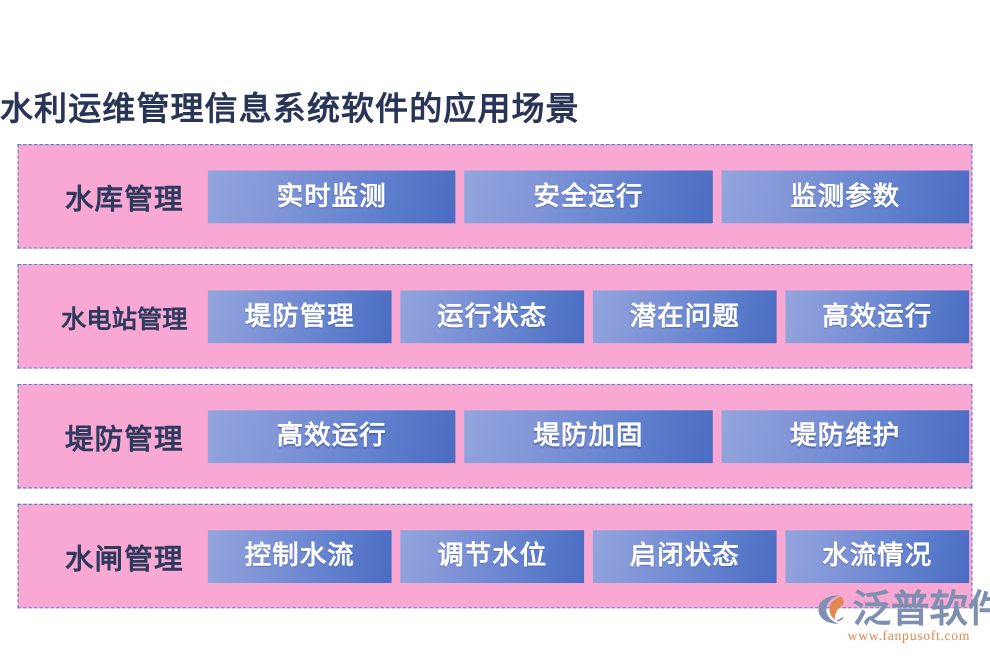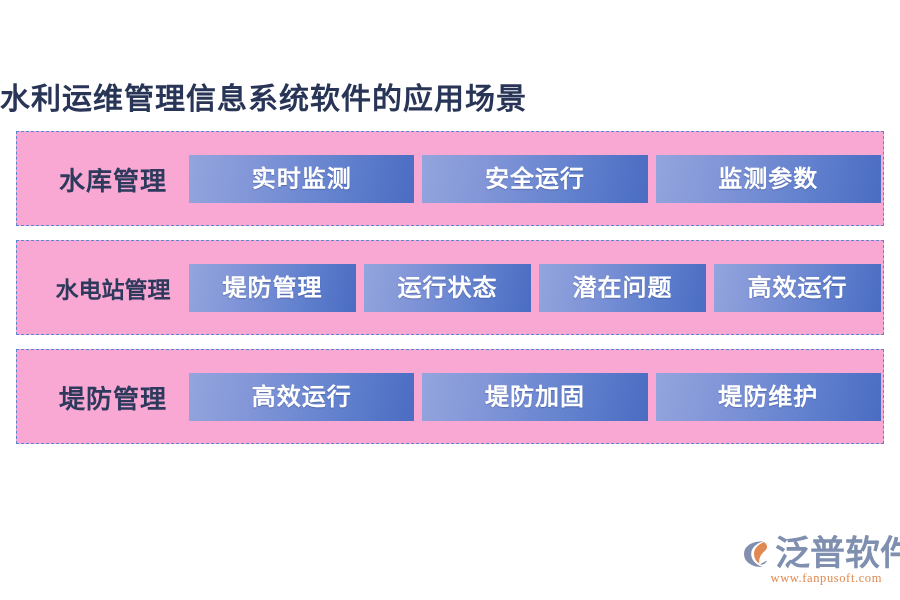--- a/index.html
+++ b/index.html
@@ -164,20 +164,29 @@
 
     <div class="scenario-row">
       <div class="row-label">堤防管理</div>
       <div class="row-items">
         <div class="scenario-box">高效运行</div>
         <div class="scenario-box">堤防加固</div>
         <div class="scenario-box">堤防维护</div>
       </div>
     </div>
 
+    <div class="scenario-row">
+      <div class="row-label">水闸管理</div>
+      <div class="row-items">
+        <div class="scenario-box">控制水流</div>
+        <div class="scenario-box">调节水位</div>
+        <div class="scenario-box">启闭状态</div>
+        <div class="scenario-box">水流情况</div>
+      </div>
+    </div>
 
   </div>
 
   <div class="logo">
     <div class="logo-top">
       <div class="logo-mark">
         <svg width="32" height="30" viewBox="0 0 32 30" xmlns="http://www.w3.org/2000/svg">
           <path d="M23.5 2.2 C13.5 2.0 4.0 6.0 4.0 15.0 C4.0 23.5 13.0 28.5 22.5 28.0 C15.5 25.2 11.2 21.0 11.2 15.0 C11.2 9.0 16.0 4.4 23.5 2.2 Z" fill="#8290b0"></path>
           <path d="M24.2 3.0 C18.0 5.6 14.0 9.8 14.0 15.2 C14.0 19.0 16.0 22.2 19.4 24.6 C18.6 20.0 20.2 15.4 24.8 12.0 C27.4 10.0 28.4 6.2 24.2 3.0 Z" fill="#e08a52"></path>
           <path d="M20.0 25.6 C23.0 26.2 26.0 24.6 27.2 21.6 C24.6 22.6 22.0 24.0 20.0 25.6 Z" fill="#8290b0"></path>

